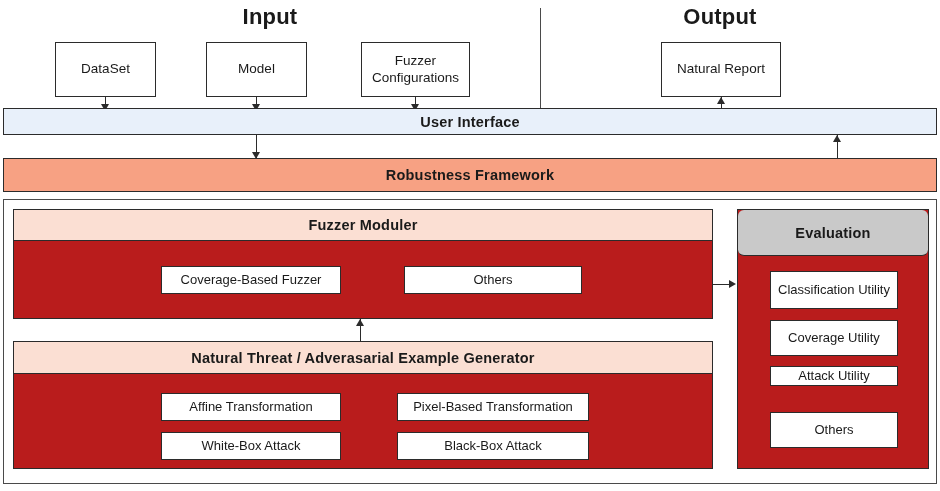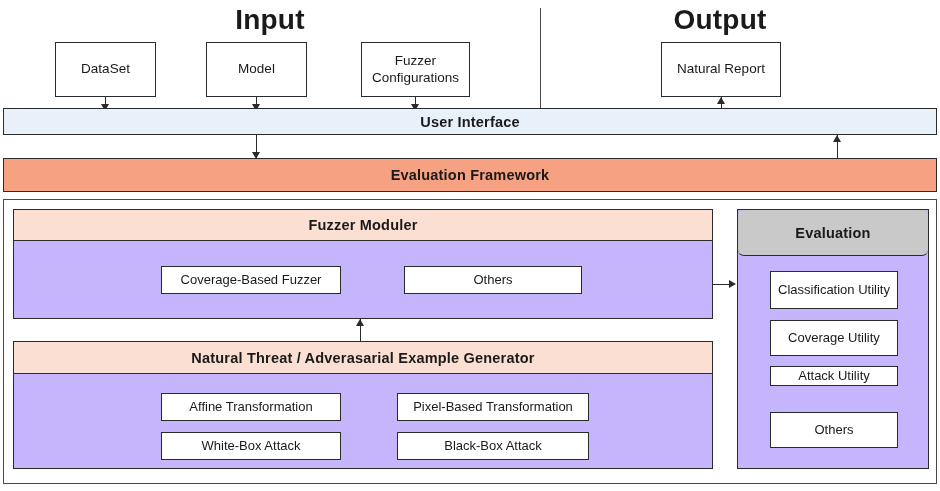--- a/index.html
+++ b/index.html
@@ -15,21 +15,21 @@
     position: relative;
     width: 940px;
     height: 491px;
     background: #ffffff;
     overflow: hidden;
   }
 
   
   .section-title {
     position: absolute;
-    font-size: 28px;
+    font-size: 22px;
     font-weight: bold;
     color: #1a1a1a;
     text-align: center;
     letter-spacing: .2px;
     white-space: nowrap;
   }
 
   
   .box {
     position: absolute;
@@ -71,21 +71,21 @@
     box-sizing: border-box;
     border: 1.2px solid #4a4a4a;
     background: #ffffff;
   }
 
   
   .panel {
     position: absolute;
     box-sizing: border-box;
     border: 1.4px solid #2b2b2b;
-    background: #c4b5fd;
+    background: #b91c1c;
   }
   .panel-header {
     position: absolute;
     left: 0;
     top: 0;
     right: 0;
     box-sizing: border-box;
     border-bottom: 1.4px solid #2b2b2b;
     display: flex;
     align-items: center;
@@ -180,21 +180,21 @@
   <div class="arrow-up" style="left:717px; top:97px;"></div>
 
   <div class="banner banner-ui" style="left:3px; top:108px; width:934px; height:27px;">User Interface</div>
 
   <div class="vline" style="left:256px; top:135px; height:23px;"></div>
   <div class="arrow-down" style="left:252px; top:152px;"></div>
 
   <div class="vline" style="left:837px; top:135px; height:23px;"></div>
   <div class="arrow-up" style="left:833px; top:135px;"></div>
 
-  <div class="banner banner-rf" style="left:3px; top:158px; width:934px; height:34px;">Evaluation Framework</div>
+  <div class="banner banner-rf" style="left:3px; top:158px; width:934px; height:34px;">Robustness Framework</div>
 
   <div class="outer-container" style="left:3px; top:199px; width:934px; height:285px;"></div>
 
   <div class="panel" style="left:13px; top:209px; width:700px; height:110px;">
     <div class="panel-header hdr-pink" style="height:31px;">Fuzzer Moduler</div>
     <div class="sub-box" style="left:147px; top:56px; width:180px; height:28px;">Coverage-Based Fuzzer</div>
     <div class="sub-box" style="left:390px; top:56px; width:178px; height:28px;">Others</div>
   </div>
 
   <div class="hline" style="left:713px; top:284px; width:18px;"></div>

